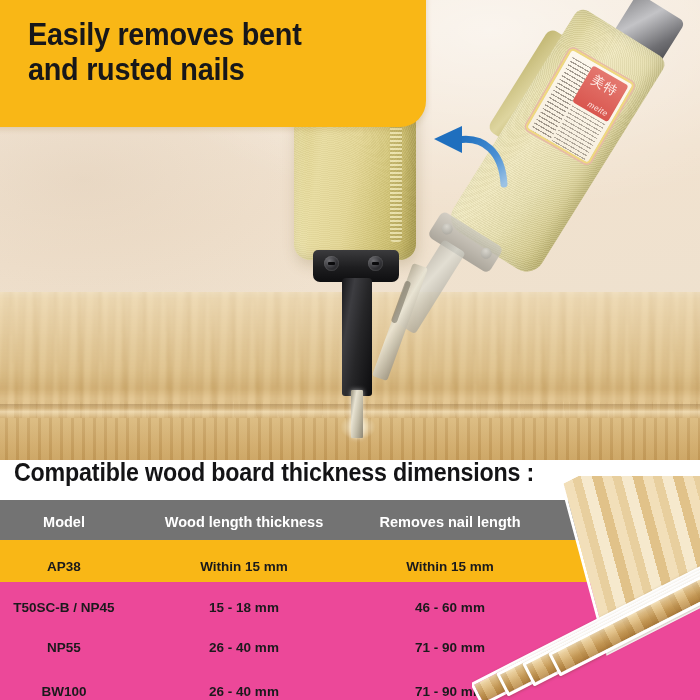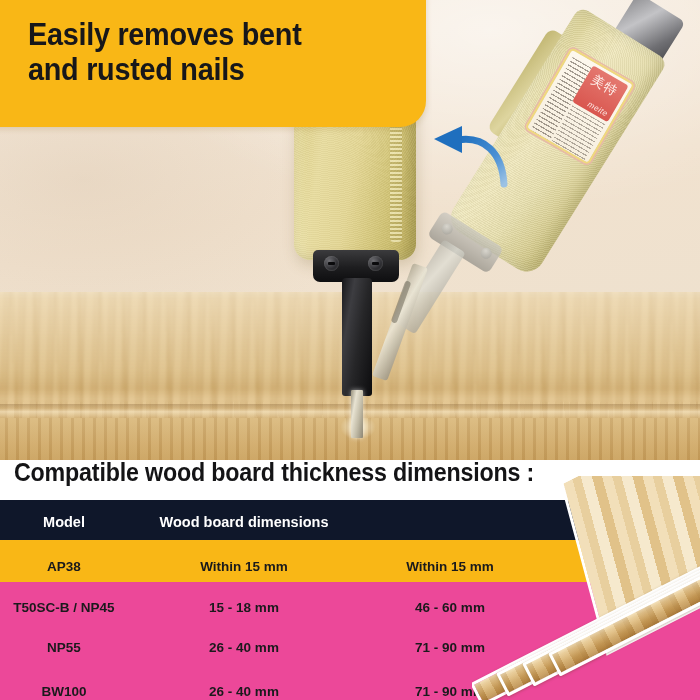--- a/index.html
+++ b/index.html
@@ -331,21 +331,21 @@
     text-align: center;
     font-size: 13.5px;
     font-family: "Liberation Sans", sans-serif;
   }
   .cell.c1 { width: 128px; }
   .cell.c2 { width: 232px; }
   .cell.c3 { width: 180px; }
 
   .row-head {
     top: 0; height: 44px;
-    background: #0f172a;
+    background: #737373;
   }
   .row-head .cell { color: #ffffff; font-size: 14.5px; font-weight: bold; }
 
   .row-hl {
     top: 40px; height: 52px;
     background: #f9b716;
   }
   .row-hl .cell { color: #1a1a1c; font-weight: bold; }
 
   .row-alt {
@@ -469,21 +469,22 @@
 and rusted nails</div>
     </div>
   </div>
 
   <div class="section-heading">Compatible wood board thickness dimensions :</div>
 
   <div class="spec-table">
 
     <div class="trow row-head">
       <div class="cell c1">Model</div>
-      <div class="cell c2">Wood board dimensions</div>
+      <div class="cell c2">Wood length thickness</div>
+      <div class="cell c3">Removes nail length</div>
     </div>
 
     <div class="trow row-hl">
       <div class="cell c1">AP38</div>
       <div class="cell c2">Within 15 mm</div>
       <div class="cell c3">Within 15 mm</div>
     </div>
 
     <div class="trow row-alt r1">
       <div class="cell c1">T50SC-B / NP45</div>

